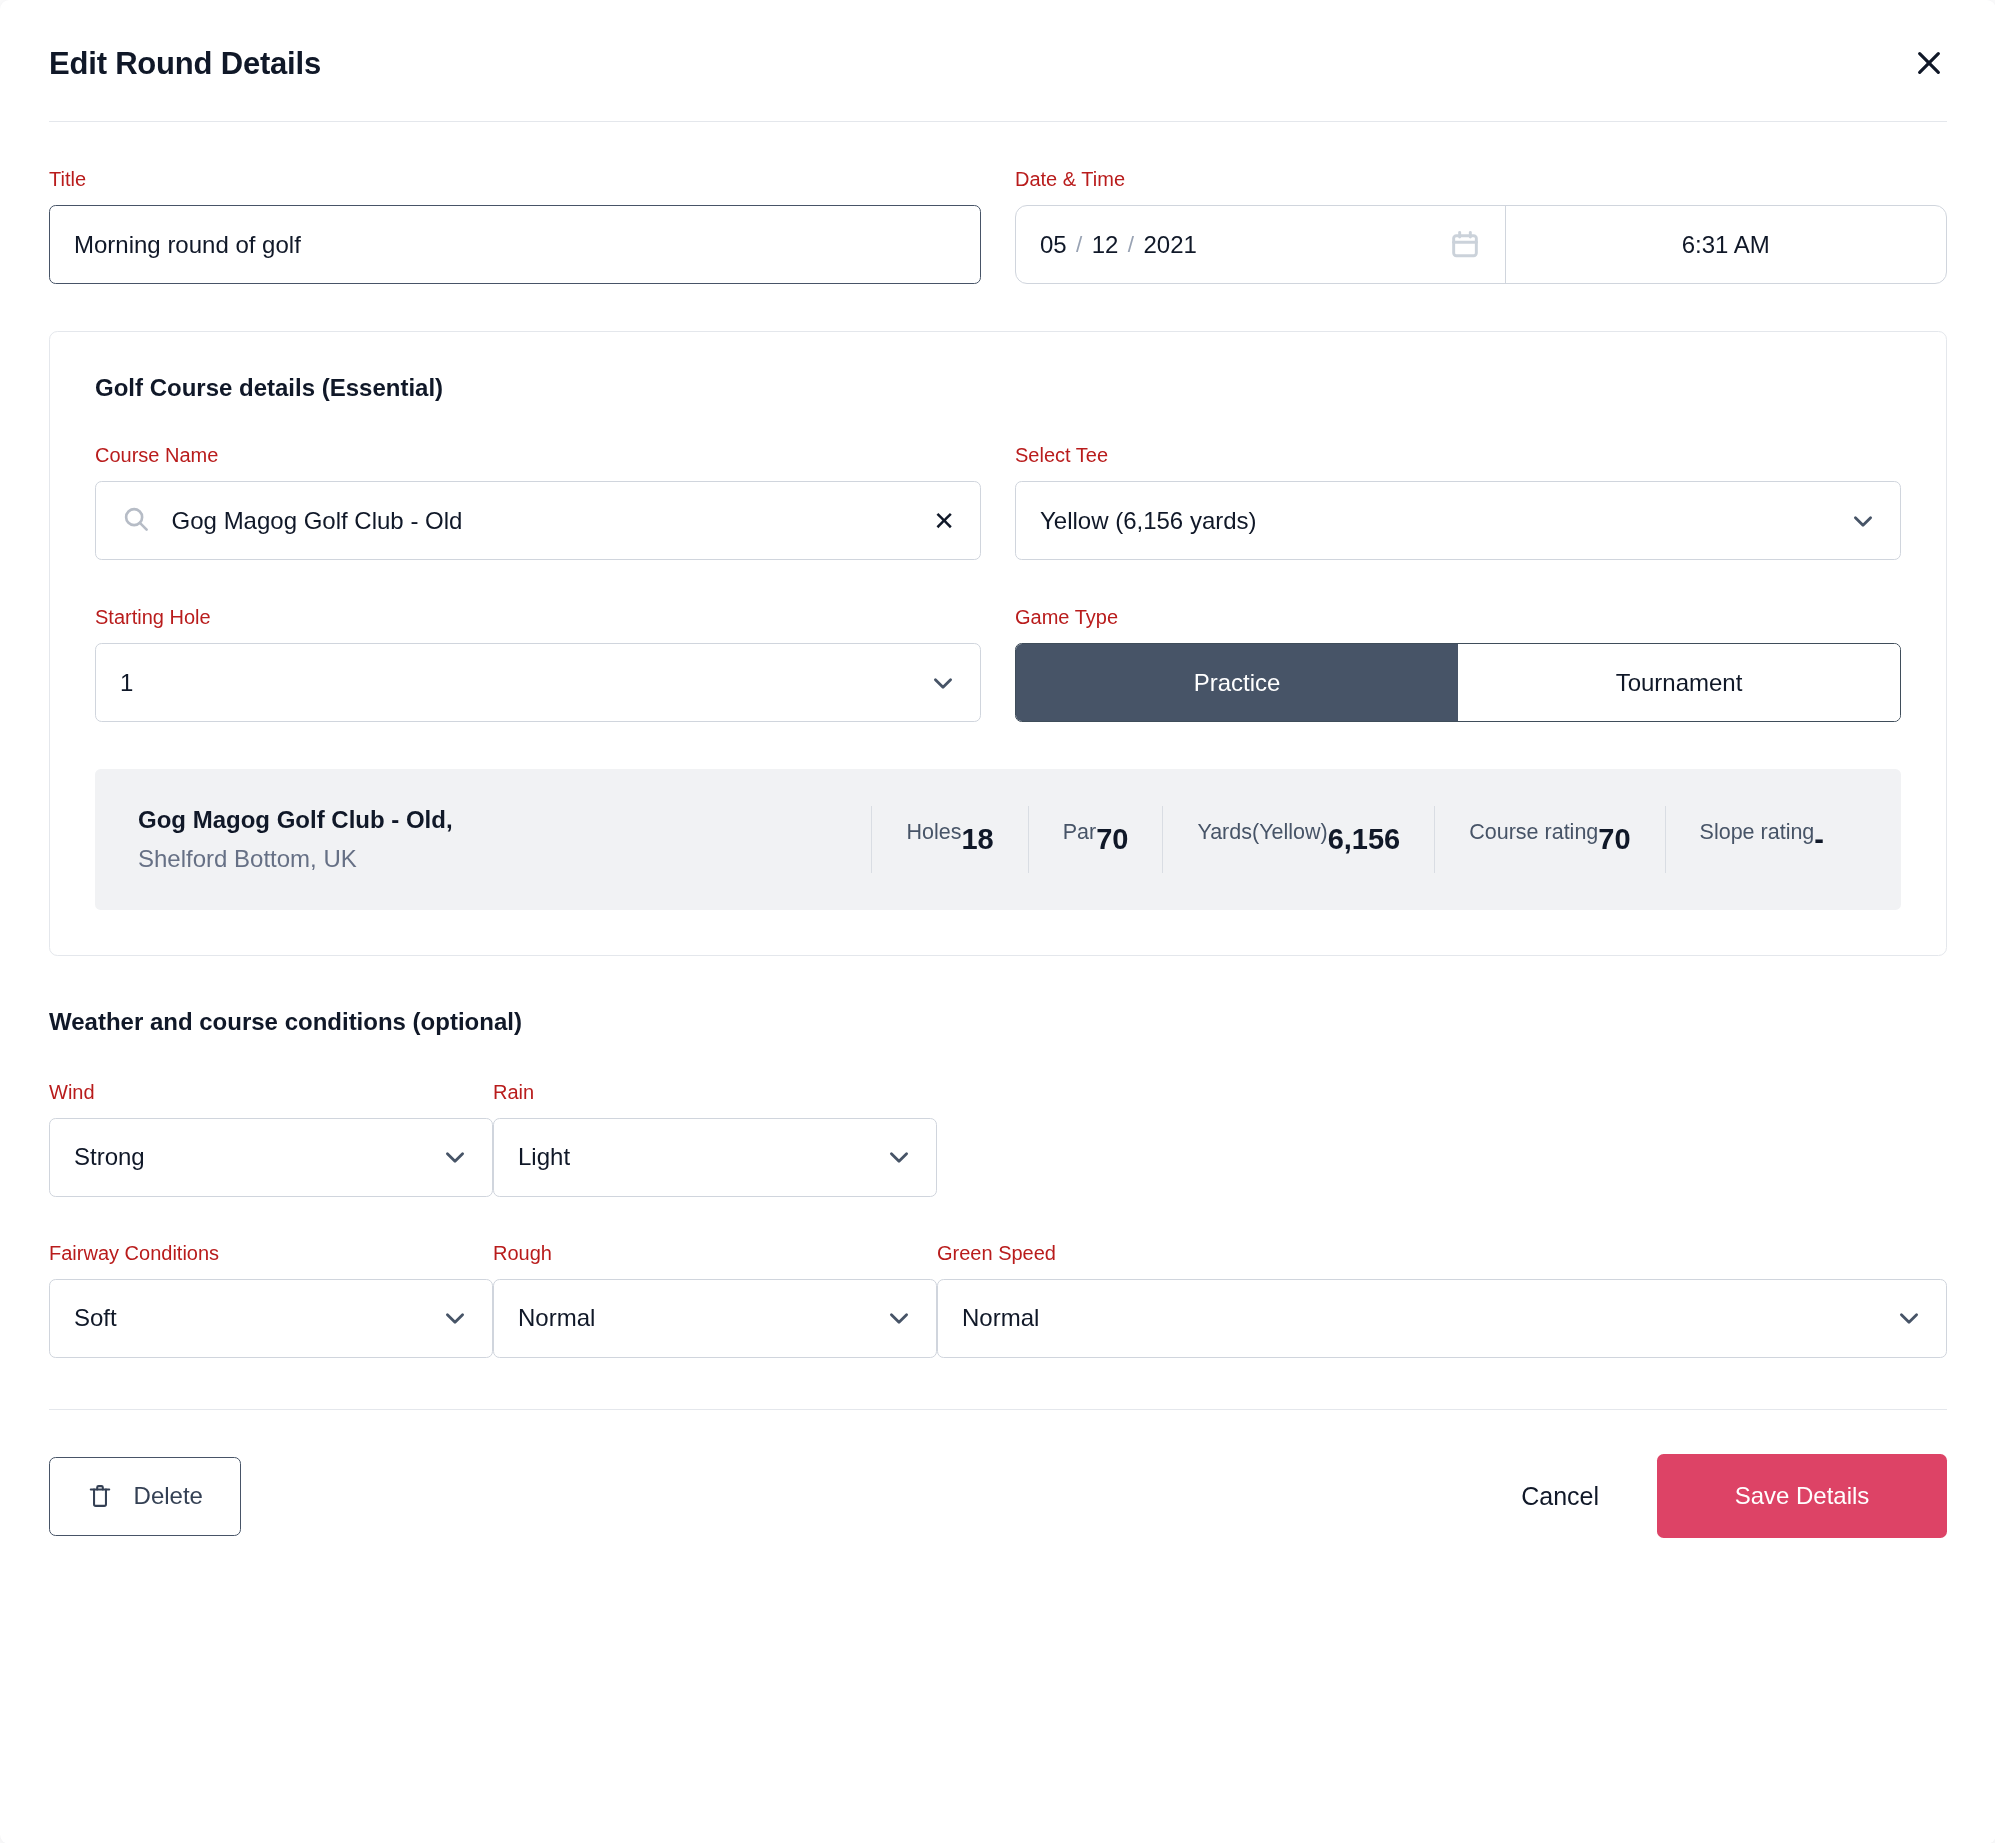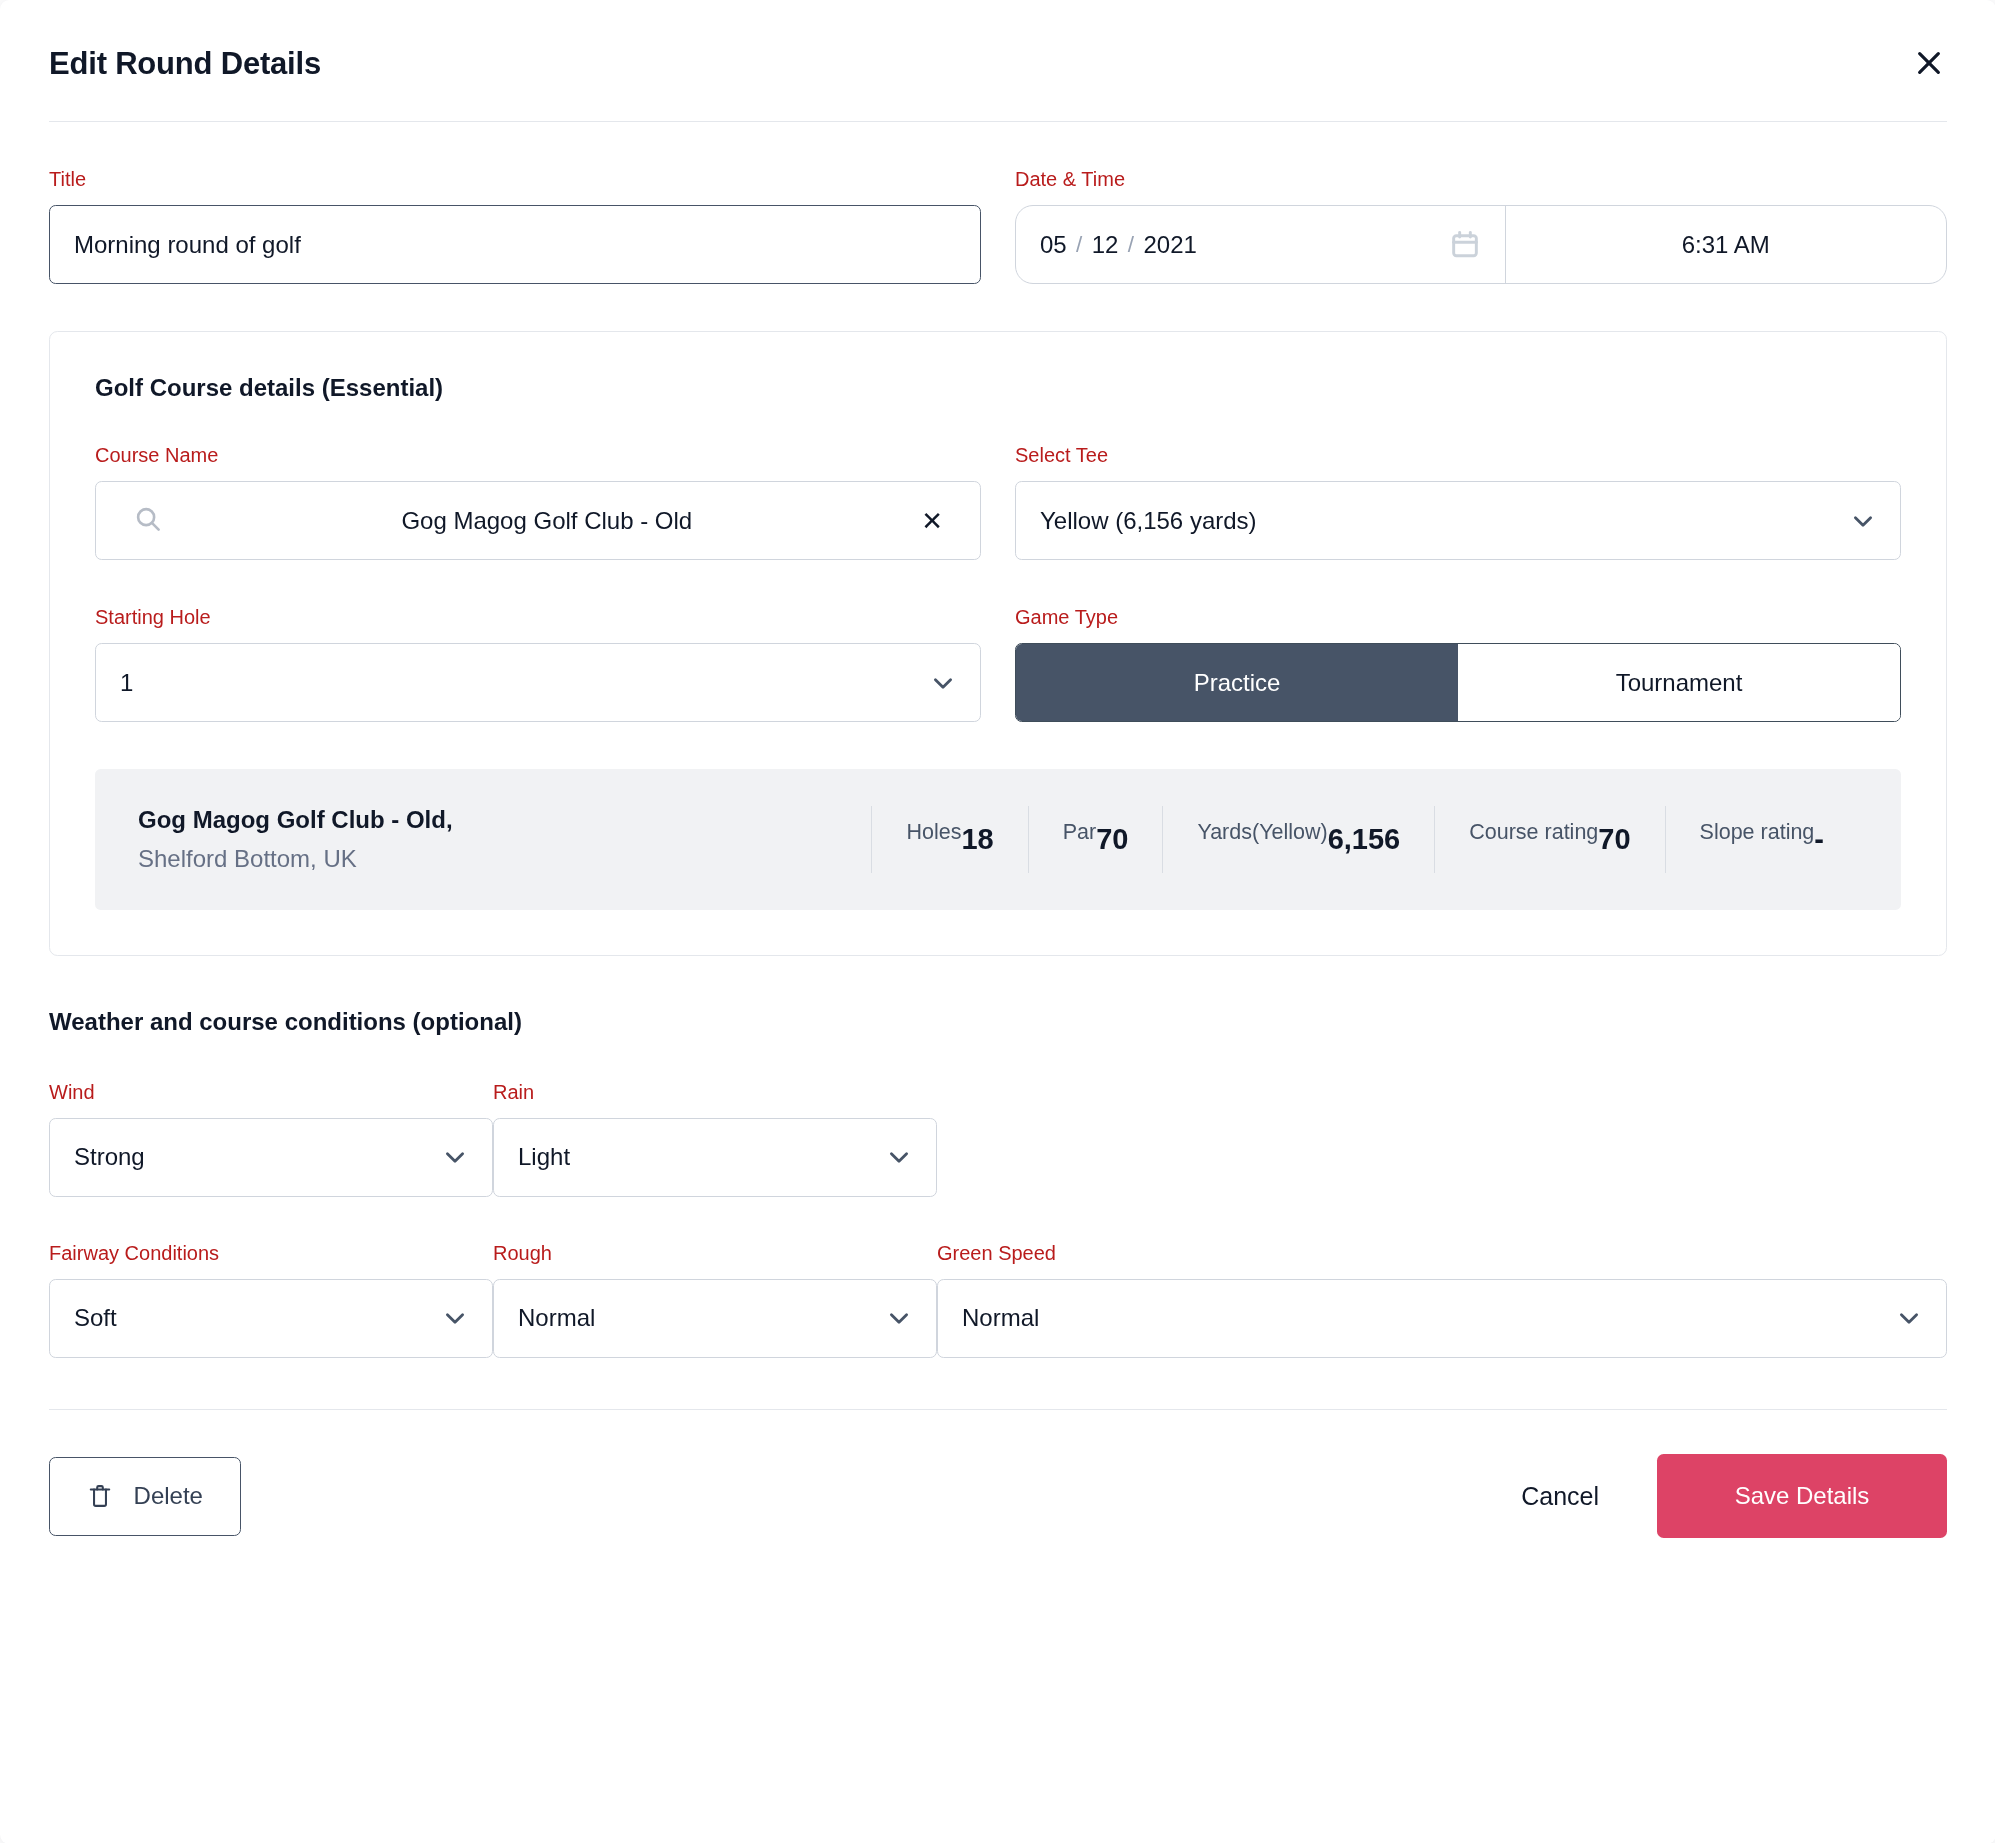--- a/index.html
+++ b/index.html
@@ -85,21 +85,21 @@
     gap: 34px;
     margin-top: 45px;
   }
   .col { flex: 1 1 0; min-width: 0; }
 
   
   .datetime-group {
     display: flex;
     height: 79px;
     border: 0.9px solid #d0d5dd;
-    border-radius: 18px;
+    border-radius: 12px;
     overflow: hidden;
     background: #fff;
   }
   .date-part {
     flex: 1 1 0;
     display: flex;
     align-items: center;
     padding: 0 24px;
     border-right: 0.9px solid #d0d5dd;
   }
@@ -130,22 +130,21 @@
     margin-bottom: 41px;
   }
 
   .search-box {
     height: 79px;
     border: 0.9px solid #d0d5dd;
     border-radius: 6.6px;
     background: #fff;
     display: flex;
     align-items: center;
-    padding: 0 37px;
-    text-align: center;
+    padding: 0 25px;
   }
   .search-box svg.mag { width: 30px; height: 30px; flex: 0 0 auto; }
   .search-val {
     font-size: 24px;
     color: #101828;
     margin-left: 20.6px;
     flex: 1 1 auto;
     white-space: nowrap;
     overflow: hidden;
   }

